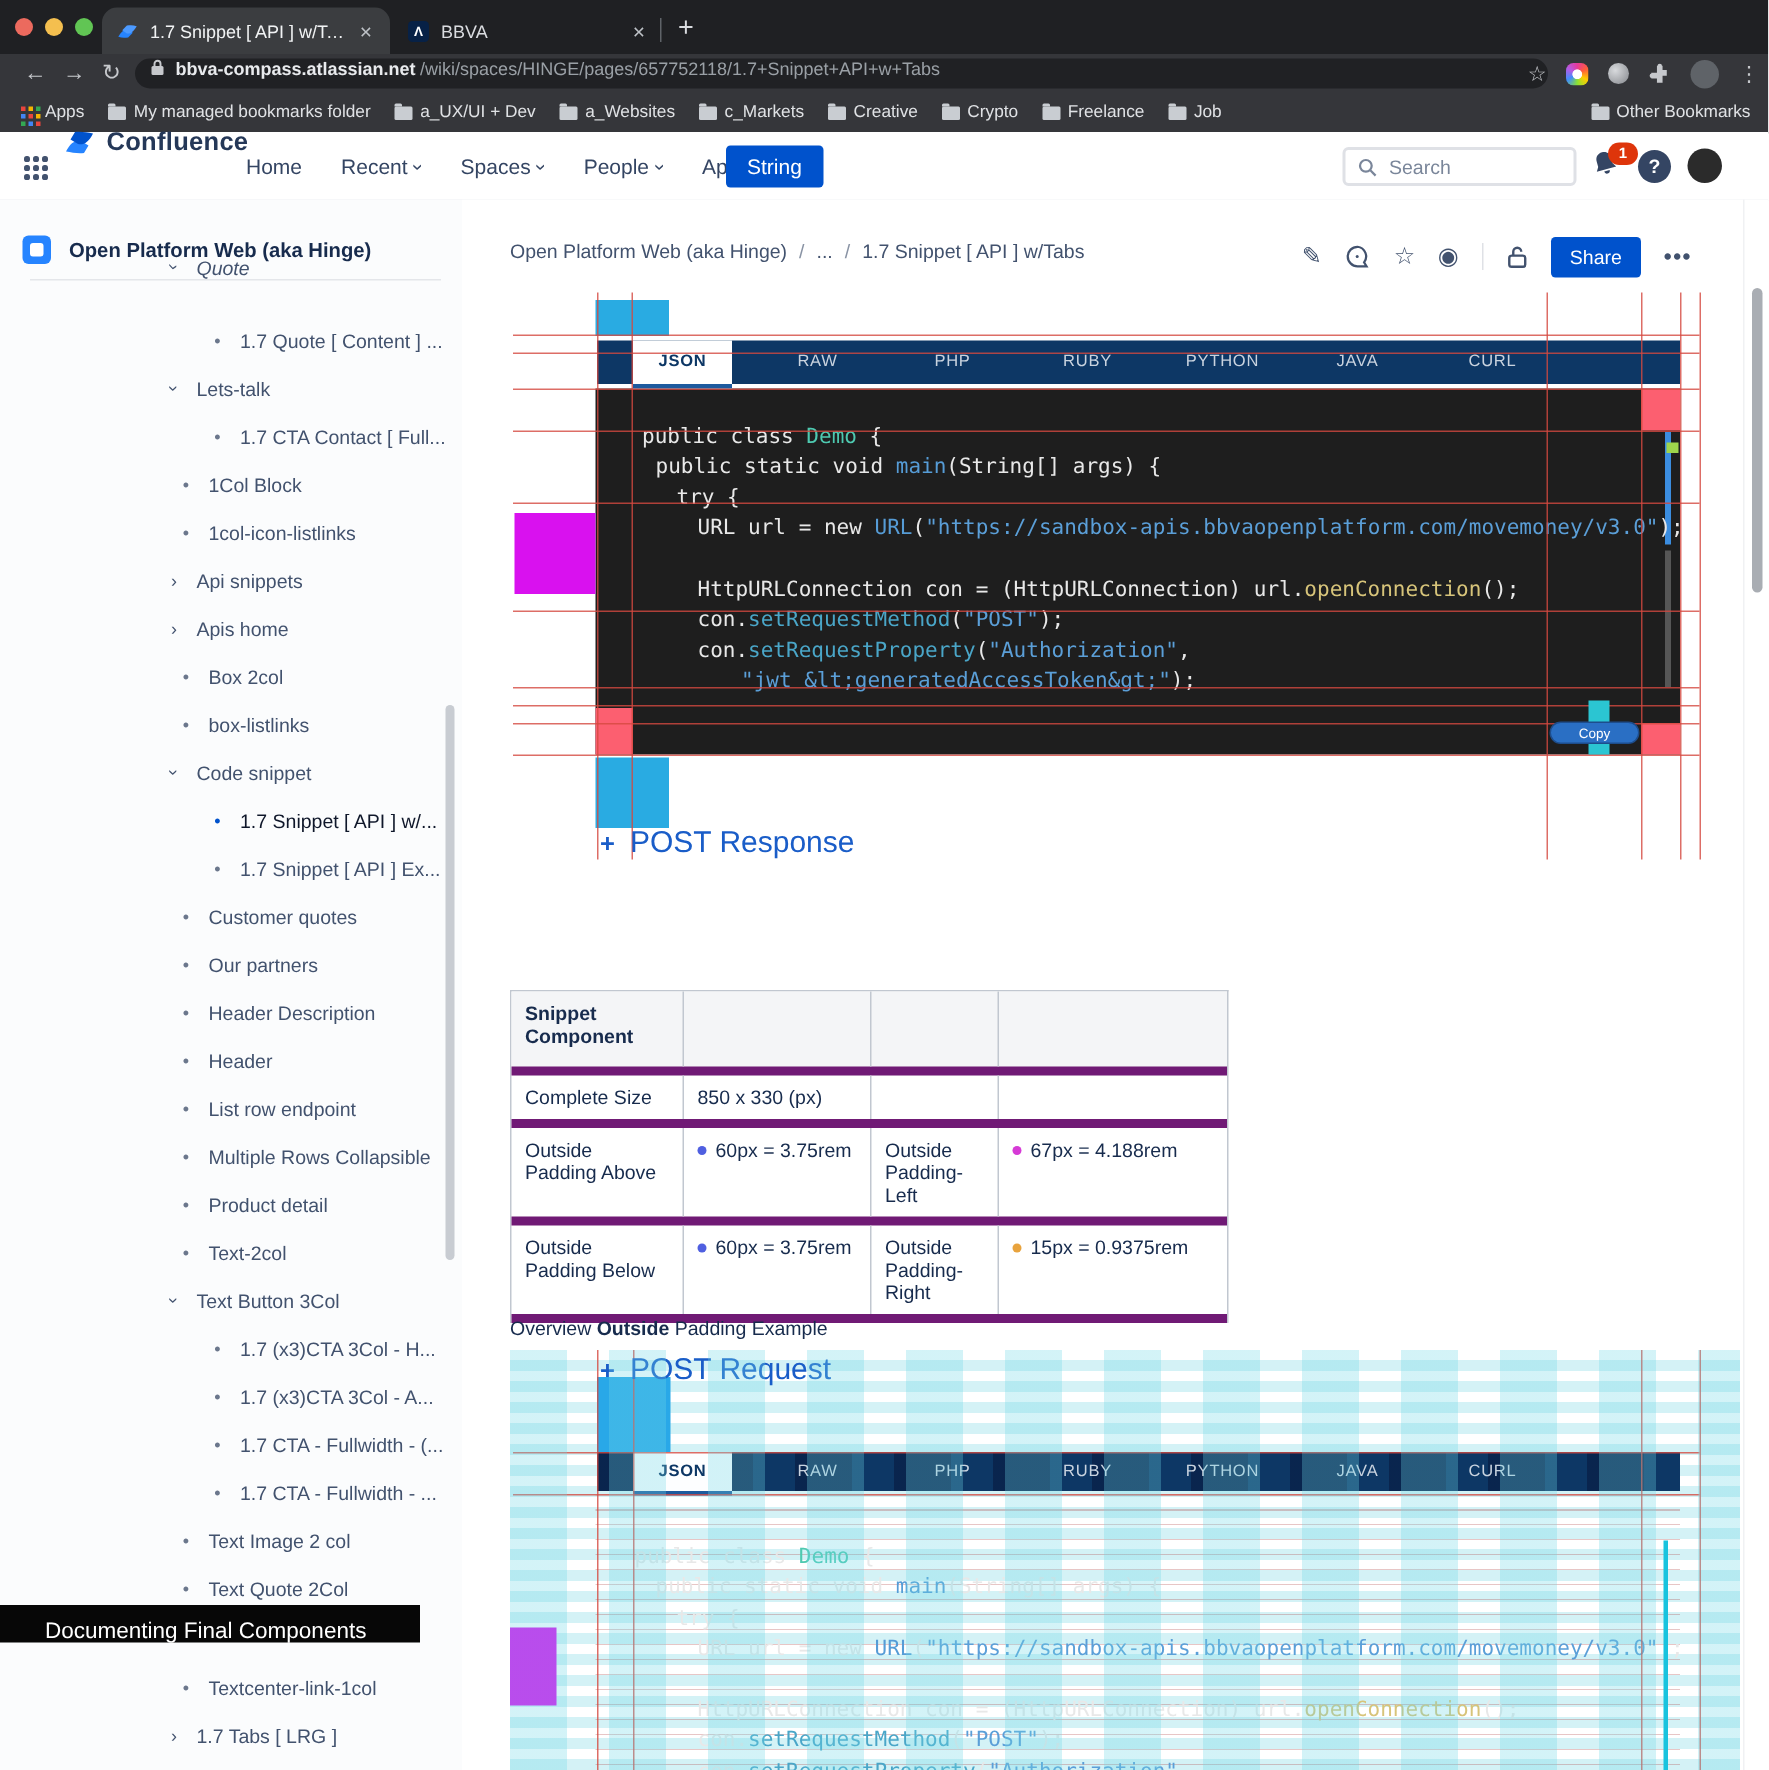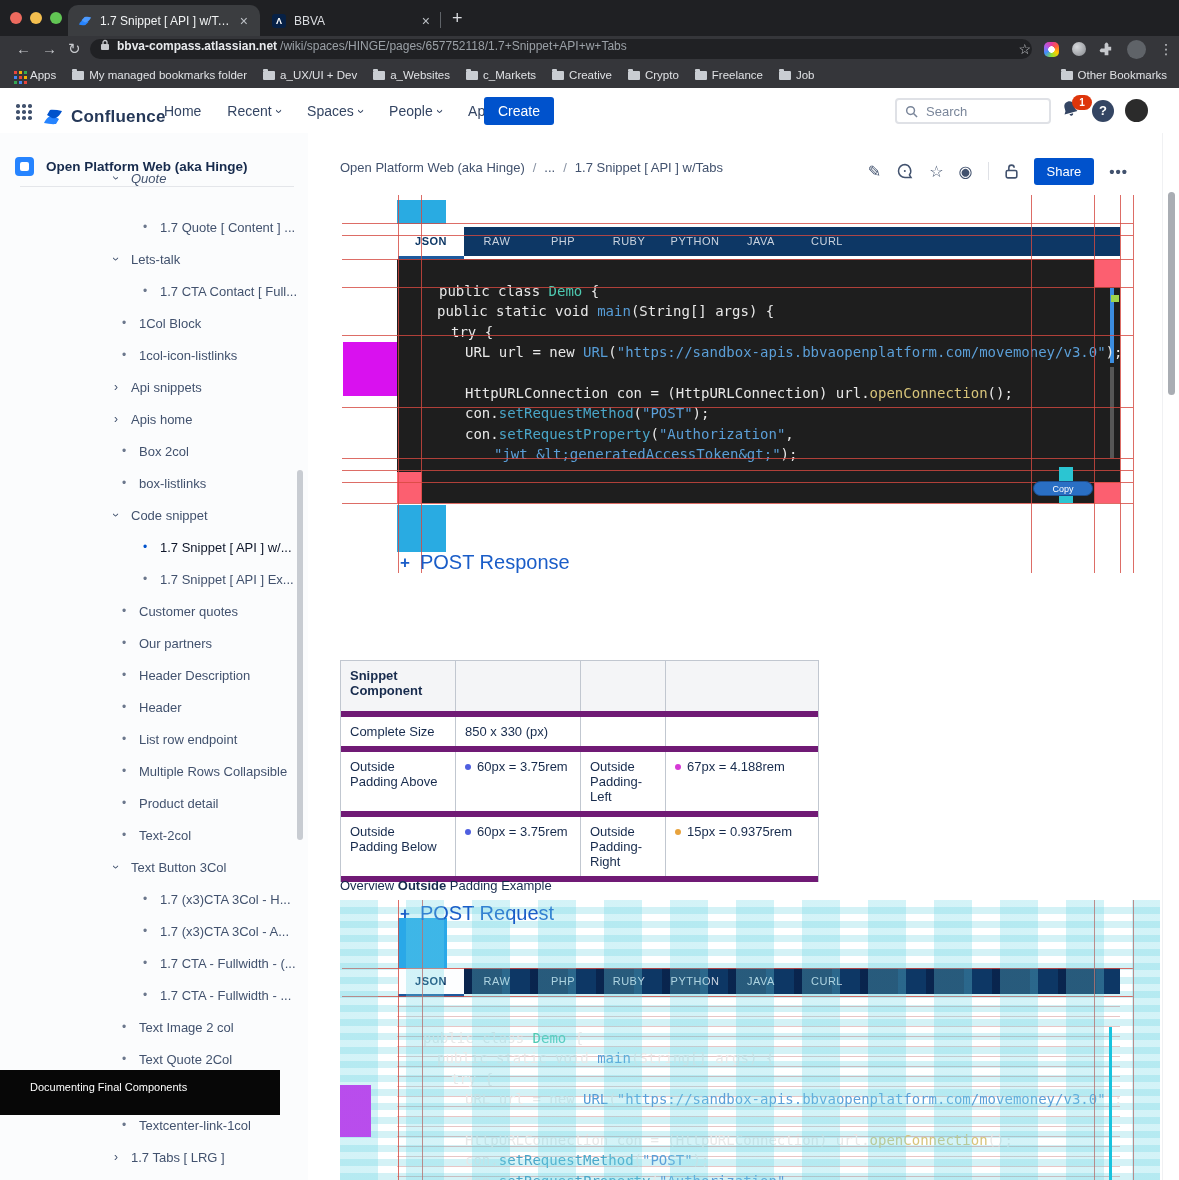--- a/index.html
+++ b/index.html
@@ -44,21 +44,21 @@
   .bm-apps{width:3px;height:3px;display:inline-block;margin:0 8px 6px 2px;background:#e8453c;
     box-shadow:5px 0 0 #f4b400,10px 0 0 #34a853,0 5px 0 #4285f4,5px 5px 0 #e8453c,10px 5px 0 #f4b400,
     0 10px 0 #34a853,5px 10px 0 #4285f4,10px 10px 0 #e8453c;}
   .other-bm{display:flex;align-items:center;gap:5px;color:#e0e2e5;font-size:11.5px;padding-right:12px;white-space:nowrap;}
   
   .conf-header{position:absolute;left:0;top:88px;width:1179px;height:45px;background:#fff;
     border-bottom:1px solid #e4e6ea;}
   .grid-ic{position:absolute;left:16px;top:104px;width:3.5px;height:3.5px;background:#42526e;border-radius:50%;
     box-shadow:6px 0 0 #42526e,12px 0 0 #42526e,0 6px 0 #42526e,6px 6px 0 #42526e,12px 6px 0 #42526e,
     0 12px 0 #42526e,6px 12px 0 #42526e,12px 12px 0 #42526e;}
-  .conf-brand{position:absolute;left:42px;top:106px;display:flex;align-items:center;gap:7px;}
+  .conf-brand{position:absolute;left:42px;top:84px;display:flex;align-items:center;gap:7px;}
   .conf-word{font-size:17px;font-weight:bold;color:#253858;letter-spacing:.2px;}
   #conf-nav{position:absolute;left:164px;top:99px;display:flex;align-items:center;gap:26px;height:24px;}
   .nav-item{display:flex;align-items:center;gap:5px;font-size:14px;color:#344563;}
   .nav-caret{display:inline-block;transform:rotate(90deg);font-size:13px;color:#344563;}
   .btn-create{position:absolute;left:484px;top:97px;height:28px;padding:0 14px;background:#0052cc;
     color:#fff;font-size:14px;border:none;border-radius:3px;line-height:28px;}
   .search-box{position:absolute;left:895px;top:98px;width:156px;height:26px;border:2px solid #dfe1e6;
     border-radius:4px;display:flex;align-items:center;gap:6px;padding:0 8px;box-sizing:border-box;background:#fff;}
   .search-box input{border:none;outline:none;font-size:13px;color:#344563;width:100px;background:transparent;
     font-family:"Liberation Sans",sans-serif;}
@@ -83,37 +83,37 @@
   .space-title{font-size:13.5px;font-weight:bold;color:#172b4d;}
   .side-div{position:absolute;left:20px;top:53px;width:274px;height:1px;background:#e4e6ea;}
   .side-item{position:absolute;height:18px;display:flex;align-items:center;gap:11px;
     font-size:13px;color:#42526e;white-space:nowrap;}
   .side-item .mk{color:#6b778c;font-size:12px;width:8px;text-align:center;}
   .side-item .mk.down{display:inline-block;transform:rotate(90deg);color:#42526e;}
   .side-item .mk.right{color:#42526e;}
   .side-item.sel .lb{color:#0f172a;}
   .side-item.sel .mk{color:#0052cc;}
   .side-scroll{position:absolute;left:297px;top:337px;width:6px;height:370px;border-radius:3px;background:#c8ccd2;}
-  .tooltip-banner{position:absolute;left:0;top:1070px;width:280px;height:45px;background:#070707;
-    color:#fff;font-size:11px;line-height:35px;padding-left:30px;box-sizing:border-box;z-index:30;white-space:nowrap;}
+  .tooltip-banner{position:absolute;left:0;top:1070px;width:280px;height:25px;background:#070707;
+    color:#fff;font-size:15px;line-height:35px;padding-left:30px;box-sizing:border-box;z-index:30;white-space:nowrap;}
   
   .main{position:absolute;left:308px;top:133px;width:871px;height:1047px;background:#fff;overflow:hidden;}
   .crumb-row{position:absolute;left:32px;top:27px;font-size:13px;color:#42526e;display:flex;gap:8px;align-items:center;}
   .crumb-sep{color:#8993a4;}
   .actions{position:absolute;right:51px;top:24px;display:flex;align-items:center;gap:15px;height:28px;}
   .act-ic{color:#42526e;font-size:16px;}
   .act-div{width:1px;height:18px;background:#dfe1e6;}
   .btn-share{height:27px;padding:0 13px;background:#0052cc;color:#fff;font-size:13px;border:none;
     border-radius:3px;line-height:27px;}
   .more-dots{color:#42526e;font-size:15px;letter-spacing:1px;font-weight:bold;}
   
   .fig1{position:absolute;left:32px;top:62px;width:820px;height:380px;background:#fff;}
   .blk{position:absolute;z-index:2;}
   .tabbar{position:absolute;display:flex;z-index:3;}
-  .tabbar .stab{width:66px;text-align:center;font-size:11px;letter-spacing:.5px;color:#c9d3df;}
+  .tabbar .stab{width:66px;text-align:center;font-size:11px;letter-spacing:.5px;color:#c9d3df;margin-left:24px;}
   .tabbar1{left:58px;top:32px;width:722px;height:29px;background:#0d3765;}
   .tabbar1 .stab{line-height:29px;}
   .tabbar1 .stab.on{background:#fff;color:#0d3765;font-weight:bold;border-bottom:3px solid #1d5a9e;
     height:29px;box-sizing:content-box;}
   .codeblock1{position:absolute;left:57px;top:64px;width:723px;height:244px;background:#1e1e1e;z-index:1;}
   .codewrap{position:absolute;z-index:4;font-family:"DejaVu Sans Mono",monospace;font-size:14px;}
   .cl{height:20.4px;line-height:20.4px;white-space:pre;}
   .tk-b{color:#e8e8e8}.tk-c{color:#4ec9b0}.tk-f{color:#569cd6}.tk-s{color:#5b9fd8}
   .tk-y{color:#d7c47a}.tk-m{color:#4aa6c8}
   .rl-v{position:absolute;top:0;width:1px;background:rgba(213,73,64,.8);z-index:5;}
@@ -282,21 +282,21 @@
       </div>
       <div class="nav-item">
         <span>People</span>
         <span class="nav-caret">›</span>
       </div>
       <div class="nav-item">
         <span>Apps</span>
         <span class="nav-caret">›</span>
       </div>
     </div>
-  <button class="btn-create">Create</button>
+  <button class="btn-create">String</button>
   <div class="search-box">
     <svg width="13" height="13" viewBox="0 0 14 14">
       <circle cx="6" cy="6" r="4.2" fill="none" stroke="#7a869a" stroke-width="1.6"></circle>
       <line x1="9.2" y1="9.2" x2="13" y2="13" stroke="#7a869a" stroke-width="1.6"></line>
     </svg>
     <input placeholder="Search" style="">
   </div>
   <div class="bell-wrap">
     <svg width="20" height="20" viewBox="0 0 18 18" style="transform:rotate(-15deg)">
       <path d="M9 2c-2.8 0-4.5 2-4.5 4.5V10L3 12.5h12L13.5 10V6.5C13.5 4 11.8 2 9 2z" fill="#344563"></path>
@@ -478,21 +478,21 @@
         </div>
       <div class="blk" style="left:754px;top:64px;width:26px;height:28px;background:#fc5f70"></div>
       <div class="blk" style="left:57px;top:277px;width:25px;height:31px;background:#fc5f70"></div>
       <div class="blk" style="left:754px;top:287px;width:26px;height:21px;background:#fc5f70"></div>
       <div class="blk" style="left:3px;top:147px;width:54px;height:54px;background:#d911ef"></div>
       <div class="blk" style="left:57px;top:310px;width:49px;height:47px;background:#29abe2"></div>
       <div class="blk" style="left:770px;top:93px;width:4px;height:75px;background:#3b8de0;z-index:4"></div>
       <div class="blk" style="left:771px;top:100px;width:8px;height:7px;background:#9ed54c;z-index:5"></div>
       <div class="blk" style="left:770px;top:172px;width:4px;height:91px;background:#565656;z-index:4"></div>
       <div class="codewrap" id="code1" style="left:83px;top:86px">
-          <div class="cl" style="padding-left: 16px;"><span class="tk-b">public class </span><span class="tk-c">Demo</span><span class="tk-b"> {</span></div>
+          <div class="cl" style="padding-left: 5px;"><span class="tk-b">public class </span><span class="tk-c">Demo</span><span class="tk-b"> {</span></div>
           <div class="cl" style="padding-left: 14px;"><span class="tk-b">public static void </span><span class="tk-f">main</span><span class="tk-b">(String[] args) {</span></div>
           <div class="cl" style="padding-left: 28px;"><span class="tk-b">try {</span></div>
           <div class="cl" style="padding-left: 42px;"><span class="tk-b">URL url = new </span><span class="tk-f">URL</span><span class="tk-b">(</span><span class="tk-s">"https://sandbox-apis.bbvaopenplatform.com/movemoney/v3.0"</span><span class="tk-b">);</span></div>
           <div class="cl"></div>
           <div class="cl" style="padding-left: 42px;"><span class="tk-b">HttpURLConnection con = (HttpURLConnection) url.</span><span class="tk-y">openConnection</span><span class="tk-b">();</span></div>
           <div class="cl" style="padding-left: 42px;"><span class="tk-b">con.</span><span class="tk-m">setRequestMethod</span><span class="tk-b">(</span><span class="tk-s">"POST"</span><span class="tk-b">);</span></div>
           <div class="cl" style="padding-left: 42px;"><span class="tk-b">con.</span><span class="tk-m">setRequestProperty</span><span class="tk-b">(</span><span class="tk-s">"Authorization"</span><span class="tk-b">,</span></div>
           <div class="cl" style="padding-left: 71px;"><span class="tk-s">"jwt &amp;lt;generatedAccessToken&amp;gt;"</span><span class="tk-b">);</span></div>
         </div>
       <div class="teal-bar"></div>

